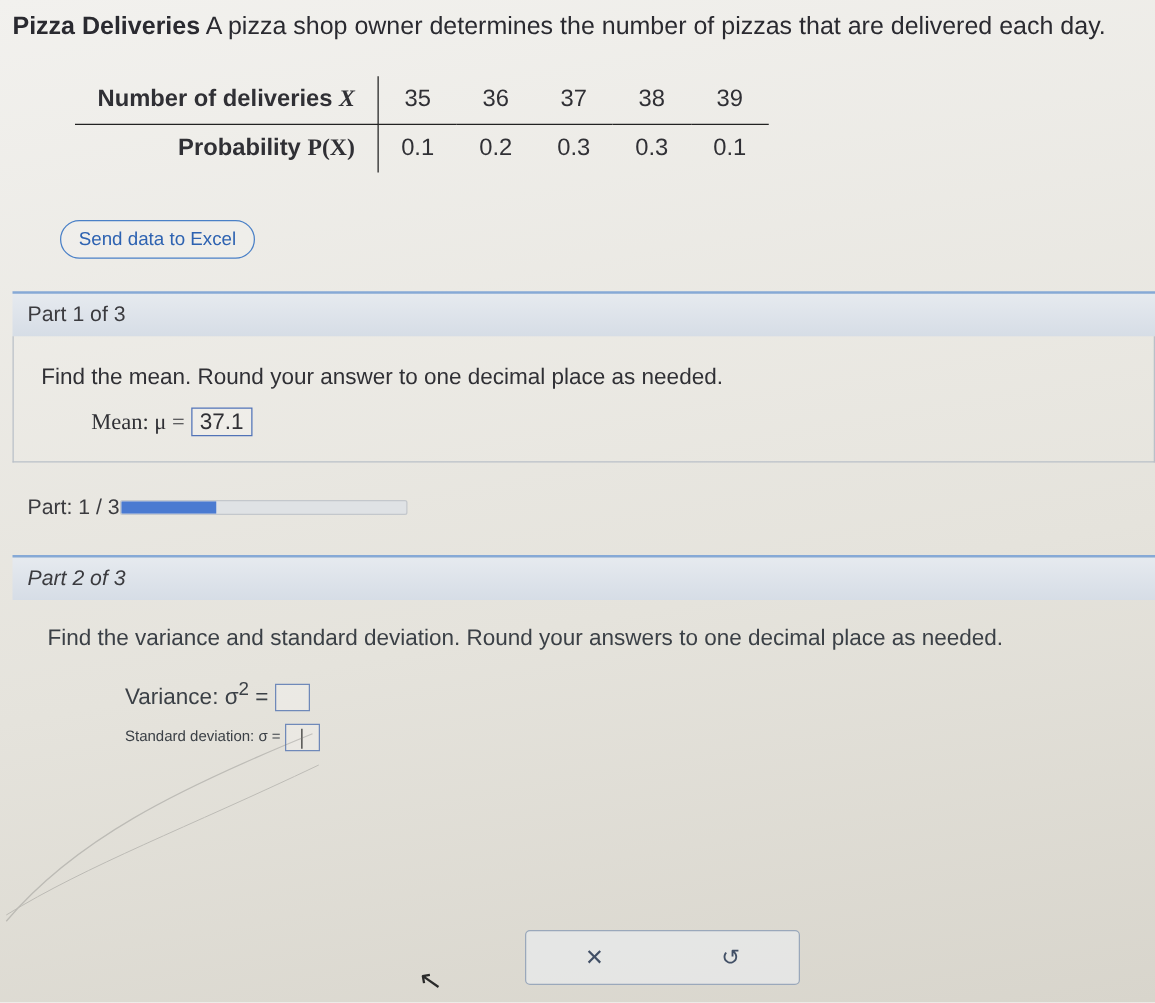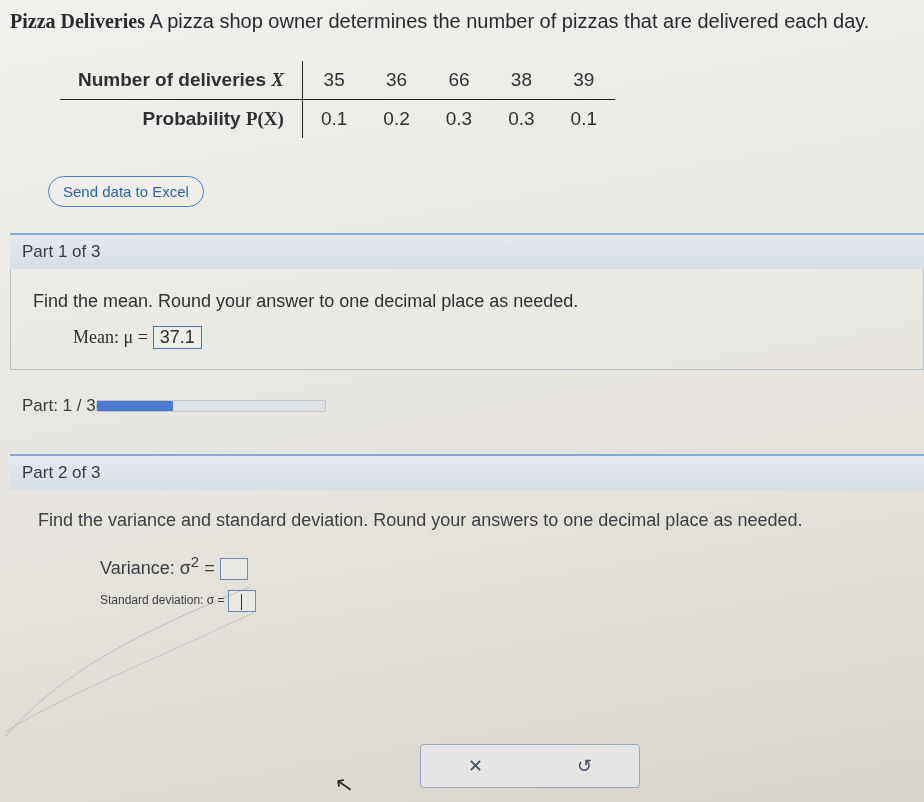--- a/index.html
+++ b/index.html
@@ -7,21 +7,21 @@
     width: 924px;
     height: 802px;
     font-family: Arial, Helvetica, sans-serif;
     background: linear-gradient(170deg, #f2f1ee 0%, #e5e3dc 60%, #d8d5cc 100%);
     color: #303035;
     overflow: hidden;
     position: relative;
   }
   .page { padding: 10px 0 0 10px; }
   .title-line { font-size: 20px; color: #2a2a30; }
-  .title-bold { font-weight: 700; font-family: Liberation Serif, serif; }
+  .title-bold { font-weight: 700; }
 
   .data-table {
     margin: 28px 0 0 50px;
     border-collapse: collapse;
     font-size: 19px;
   }
   .data-table td { padding: 8px 18px; text-align: center; }
   .hdr-cell { font-weight: 700; text-align: right !important; padding-right: 14px; }
   .left-col { border-right: 1.5px solid #222; }
   .row-top td { border-bottom: 1.5px solid #222; }
@@ -141,21 +141,21 @@
   </div>
 
   <table class="data-table">
     <tbody>
         <tr class="row-top">
       <td class="hdr-cell left-col">
         <span>Number of deliveries </span><span class="ital">X</span>
       </td>
       <td>35</td>
       <td>36</td>
-      <td>66</td>
+      <td>37</td>
       <td>38</td>
       <td>39</td>
     </tr>
     <tr>
       <td class="hdr-cell left-col">
         <span>Probability </span><span class="px">P(X)</span>
       </td>
       <td>0.1</td>
       <td>0.2</td>
       <td>0.3</td>
@@ -176,21 +176,21 @@
     </div>
   </div>
 
   <div class="progress-row">
     <span>Part: 1 / 3</span>
     <div class="progress-bar">
       <div class="progress-fill"></div>
     </div>
   </div>
 
-  <div class="part-header" style="margin-top:38px;">Part 2 of 3</div>
+  <div class="part-header" style="margin-top:28px;font-style:italic;">Part 2 of 3</div>
   <div class="part2-body">
     <div>Find the variance and standard deviation. Round your answers to one decimal place as needed.</div>
     <div class="var-line">
       <span>
         <span>Variance: σ</span><sup>2</sup><span> =</span>
       </span>
       <span class="empty-box"></span>
     </div>
     <div class="sd-line">
       <span>Standard deviation: σ =</span>

